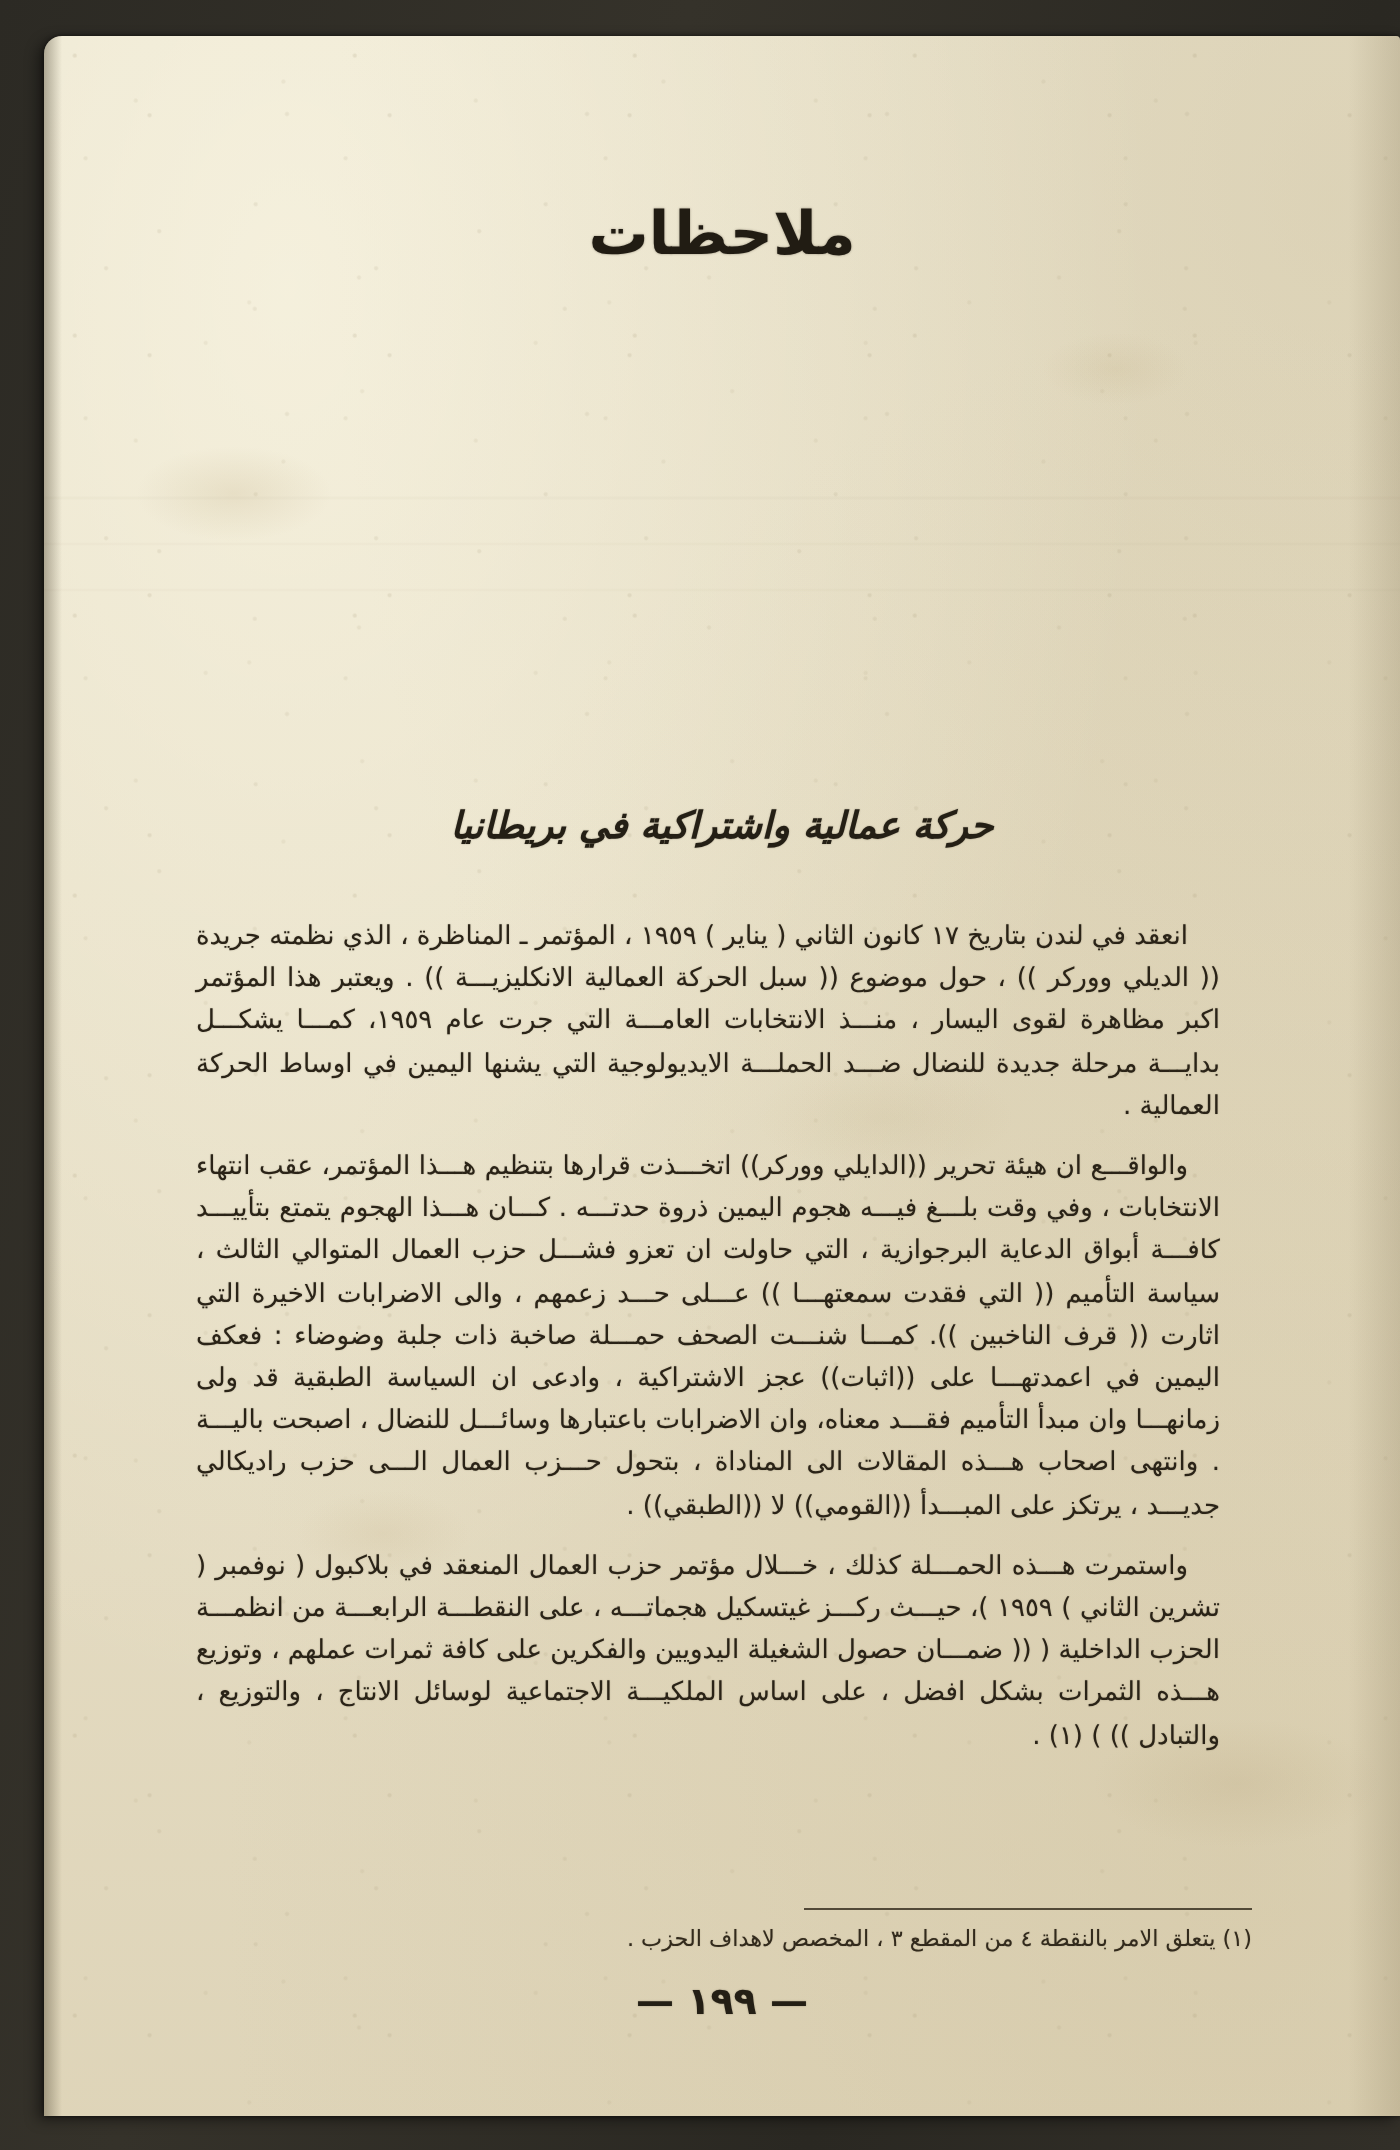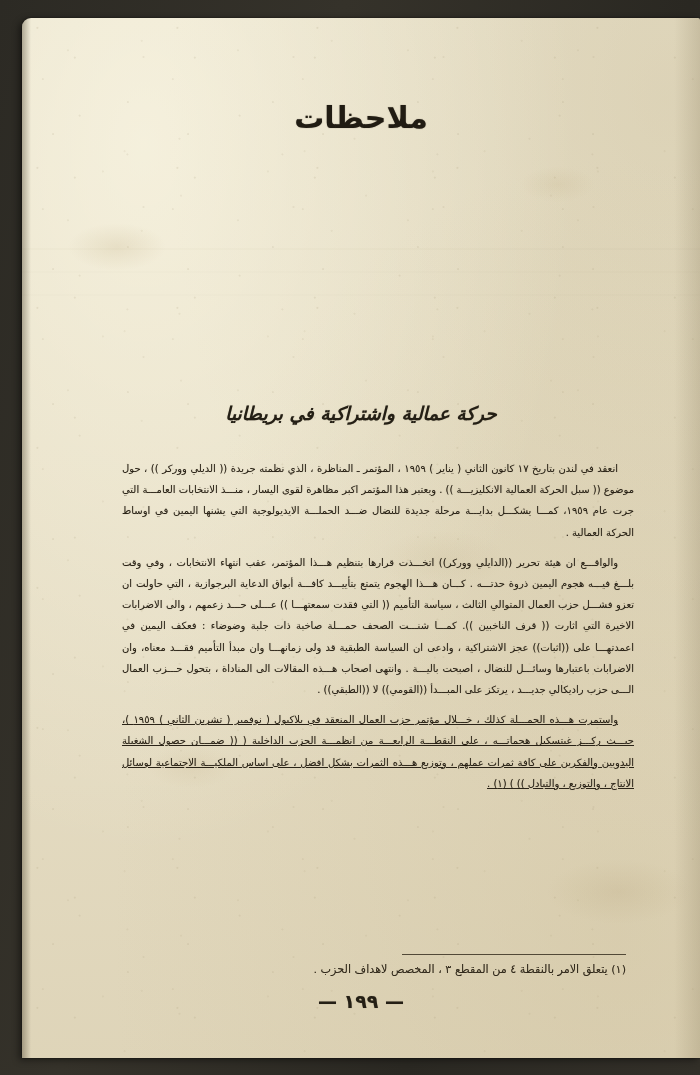--- a/index.html
+++ b/index.html
@@ -133,35 +133,35 @@
     font-size: 18.5px;
     font-weight: 700;
     color: #241f15;
     text-shadow: 0 0 0.8px rgba(40,32,18,0.40);
     font-style: italic;
   }
 
   .body-block {
     position: absolute;
     top: 440px;
-    right: 66px;
+    right: 90px;
     width: 512px;
-    font-size: 10px;
+    font-size: 13px;
     line-height: 21.2px;
     text-align: justify;
     text-justify: inter-word;
     color: #2a2317;
   }
 
   .body-block p {
     margin: 0 0 9px 0;
     text-indent: 16px;
     text-shadow: 0 0 0.7px rgba(45,36,20,0.35);
   }
-  .body-block p:last-child { margin-bottom: 0; text-decoration: underline; }
+  .body-block p:last-child { margin-bottom: 0; }
 
   
   .footnote-rule {
     position: absolute;
     top: 936px;
     right: 74px;
     width: 224px;
     height: 1px;
     background: #3a3122;
     opacity: 0.85;

